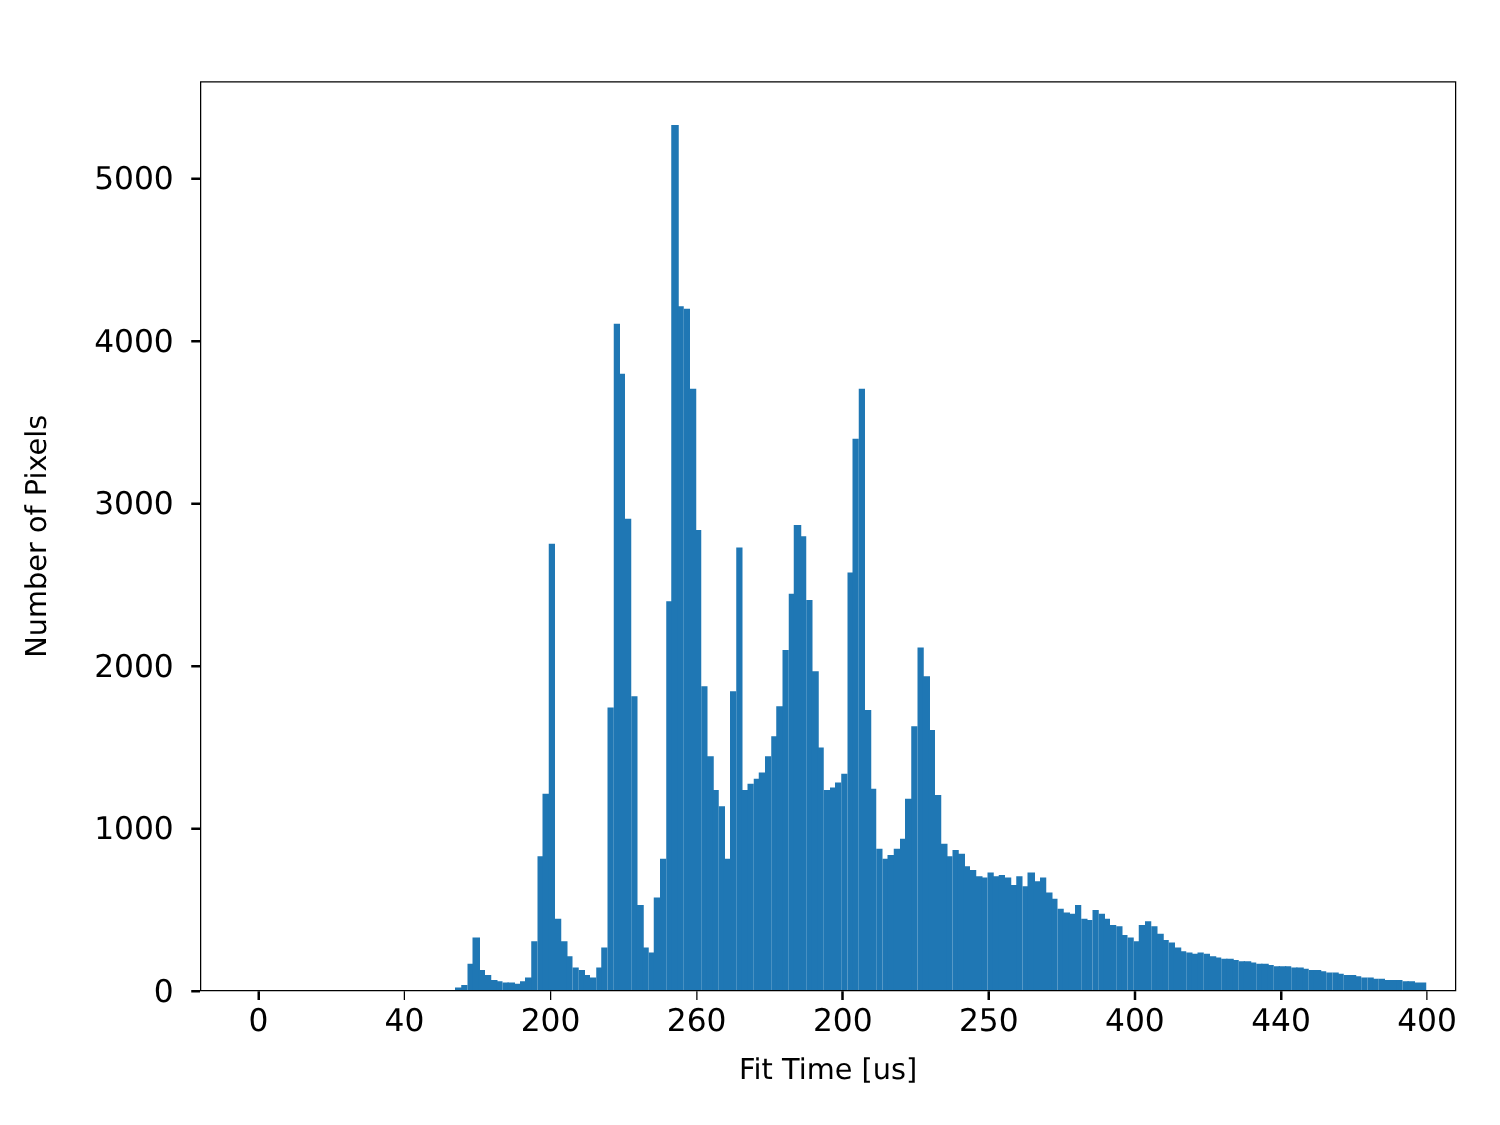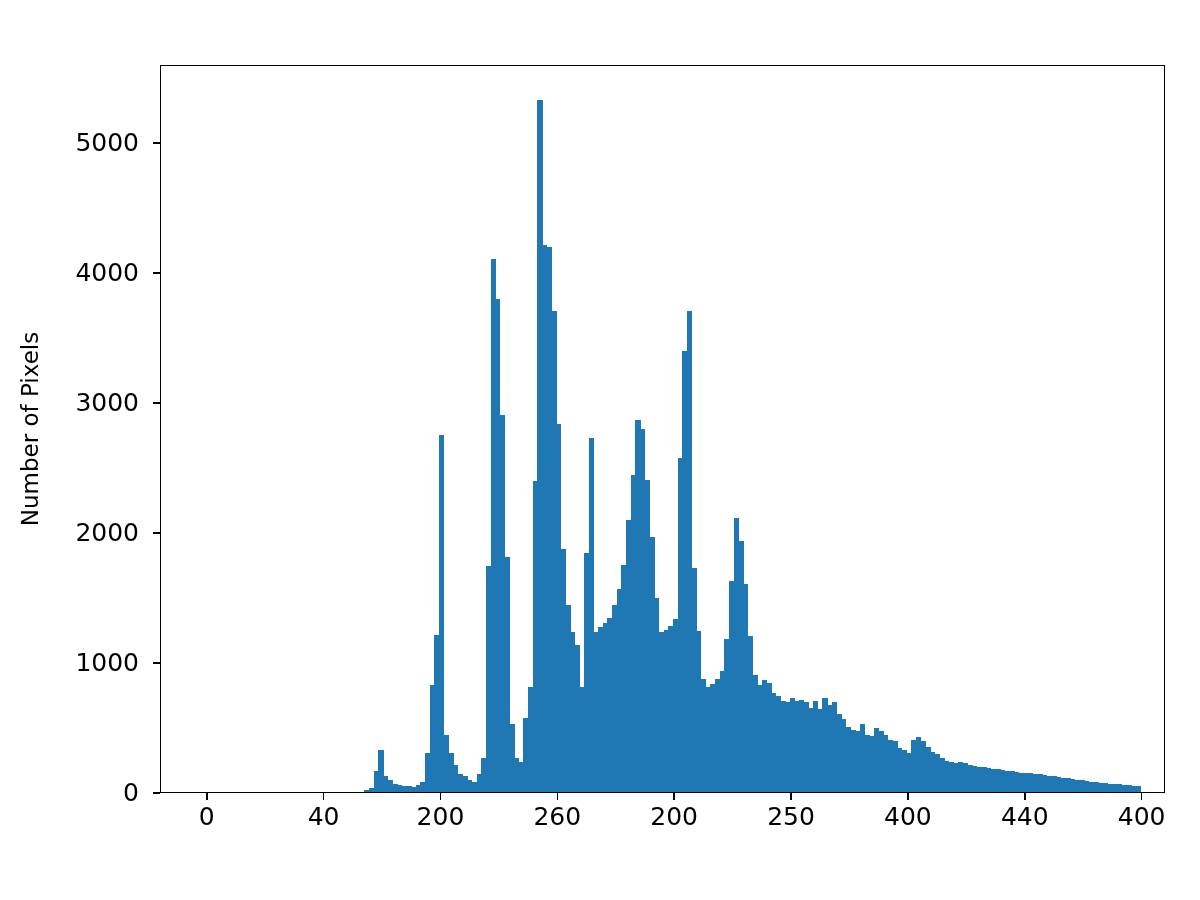--- a/index.html
+++ b/index.html
@@ -325,15 +325,16 @@
       <div class="ytick" style="top: 272.2px;"></div>
       <div class="yticklabel" style="top: 273px;">
         <span>4000</span>
       </div>
       <div class="ytick" style="top: 142.2px;"></div>
       <div class="yticklabel" style="top: 143px;">
         <span>5000</span>
       </div>
     </div>
 
+  <div id="xlabel">Fit Time [us]</div>
   <div id="ylabel">Number of Pixels</div>
 
 </div>
 
 </body></html>

